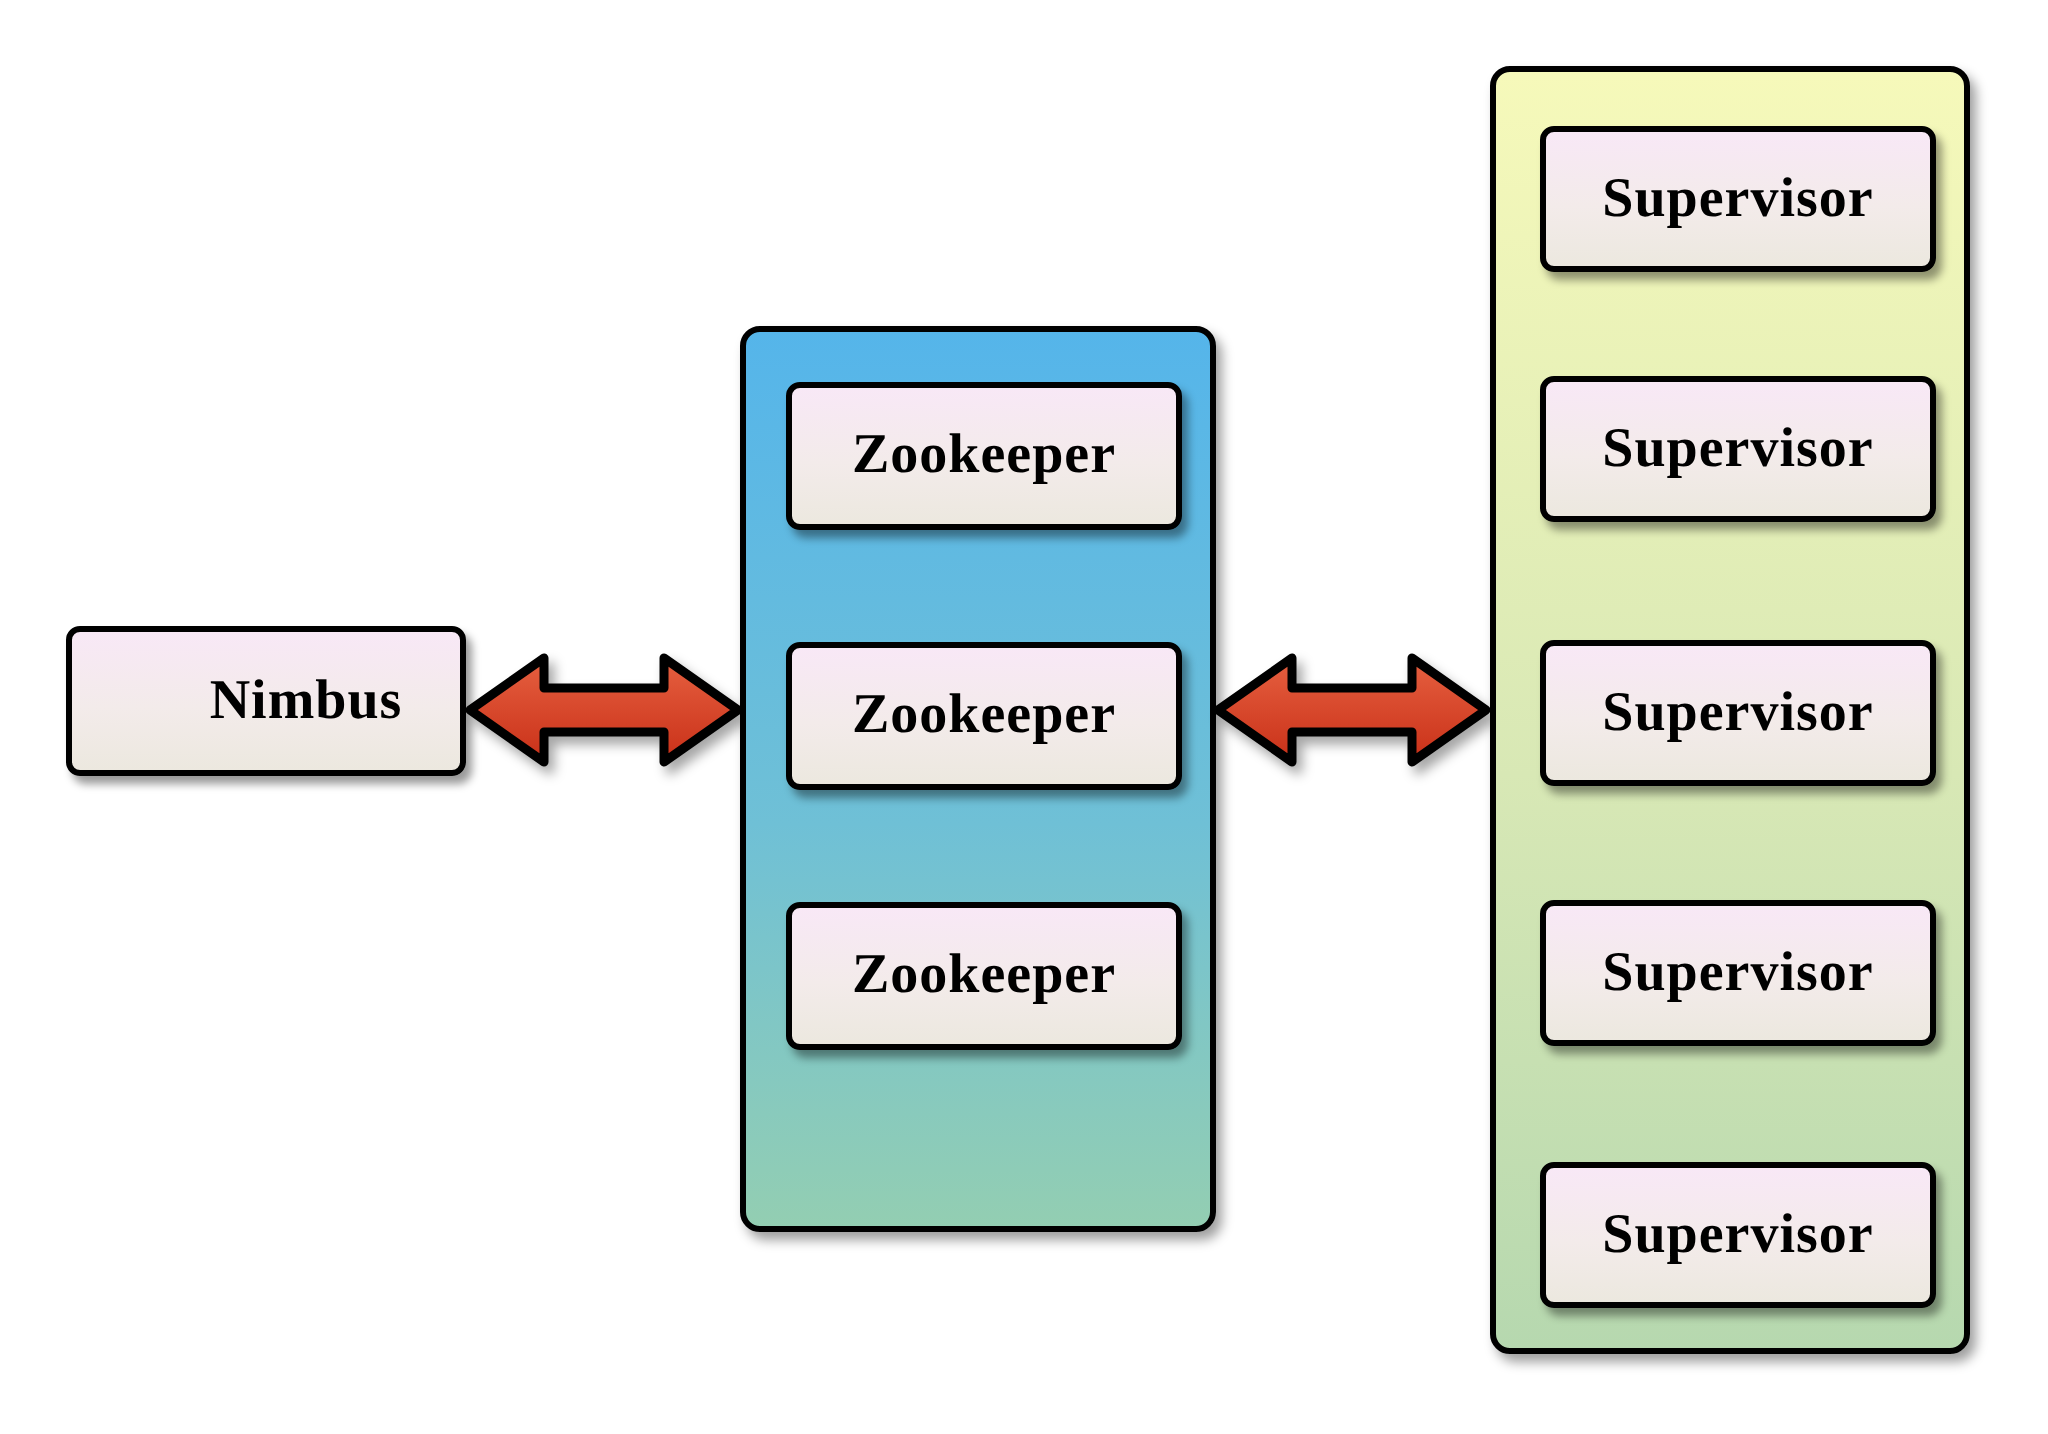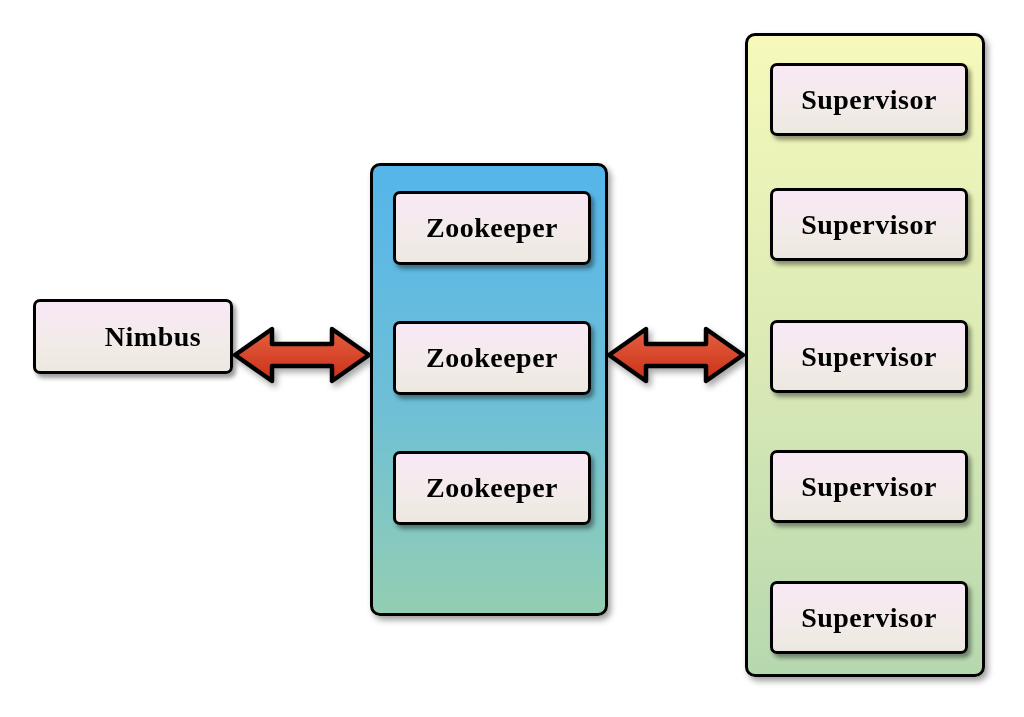--- a/index.html
+++ b/index.html
@@ -49,21 +49,21 @@
     background: linear-gradient(to bottom, #55b5ea 0%, #6fc0d6 55%, #93ceb2 100%);
   }
   #supervisor-panel {
     left: 745px;
     top: 33px;
     width: 240px;
     height: 644px;
     background: linear-gradient(to bottom, #f6f9ba 0%, #d8e8b5 55%, #b6d8af 100%);
   }
   
-  #nimbus-node { left: 33px; top: 299px; width: 200px; height: 75px; padding-left: 40px; }
+  #nimbus-node { left: 33px; top: 313px; width: 200px; height: 75px; padding-left: 40px; }
 
   .zk-box { left: 20px; width: 198px; height: 74px; }
   #zk-box-0 { top: 25px; }
   #zk-box-1 { top: 155px; }
   #zk-box-2 { top: 285px; }
 
   .sup-box { left: 22px; width: 198px; height: 73px; }
   #sup-box-0 { top: 27px; }
   #sup-box-1 { top: 152px; }
   #sup-box-2 { top: 284px; }

